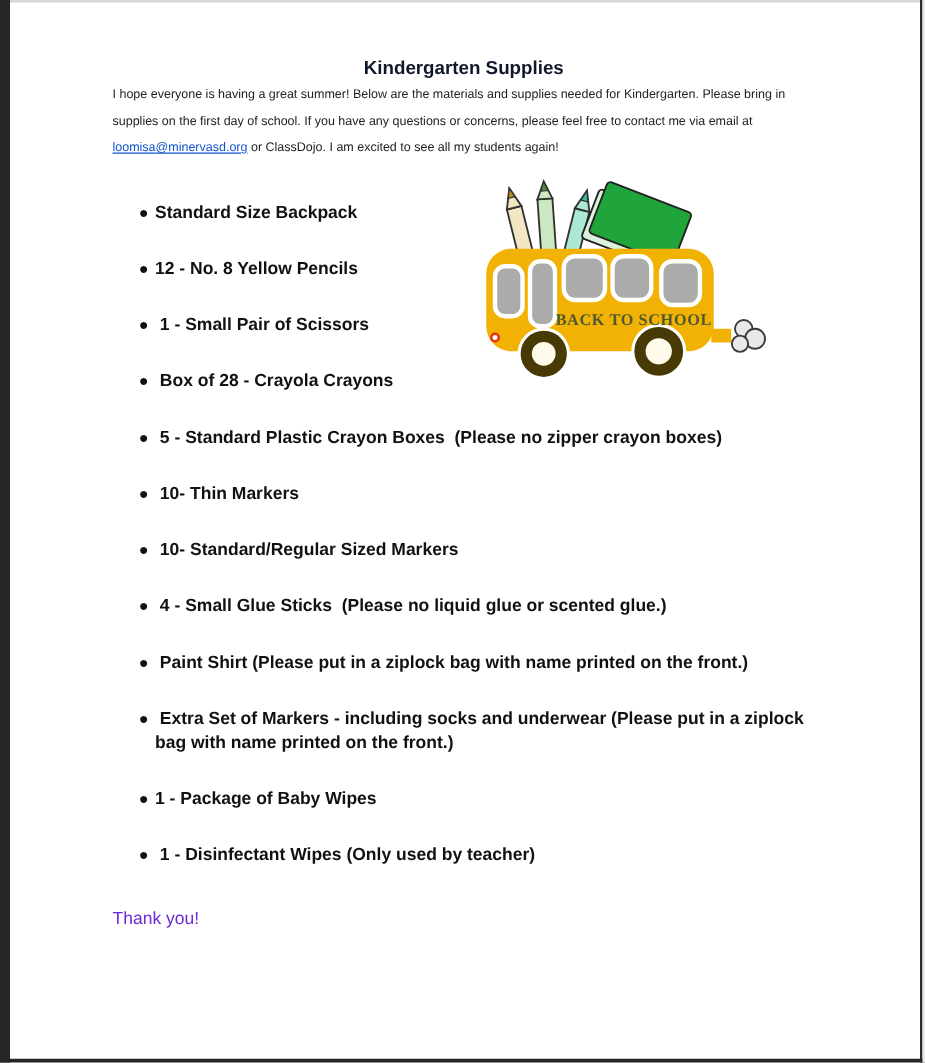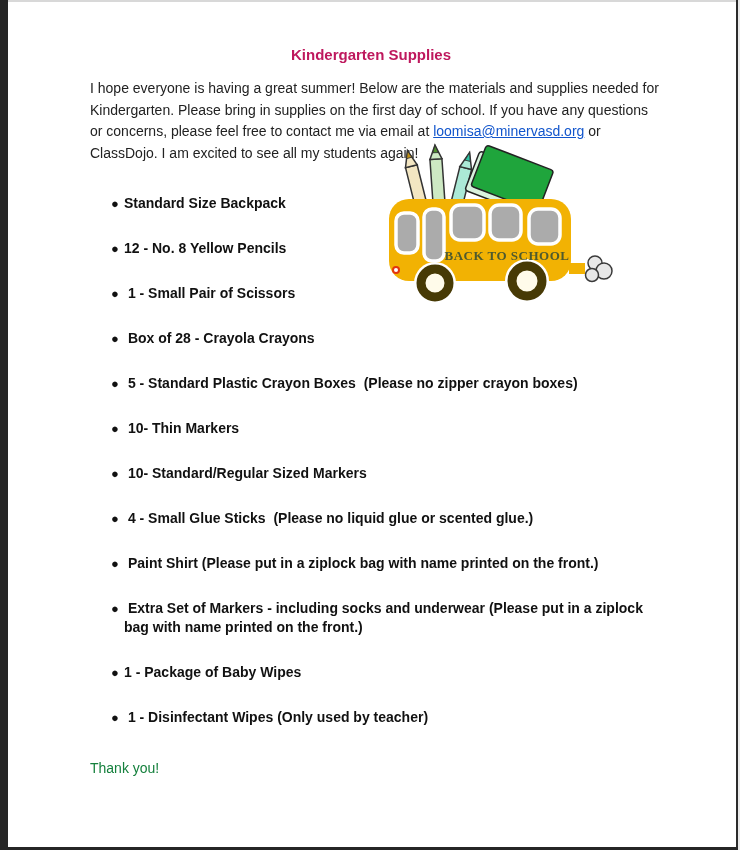--- a/index.html
+++ b/index.html
@@ -20,45 +20,44 @@
 
   .content {
     position: absolute; left: 0; top: 0; width: 740px;
     padding: 45px 88px 0 90px;
   }
   .doc-title {
     text-align: center;
     font-size: 15px;
     font-weight: bold;
     line-height: 20px;
-    color: #be185d;
+    color: #0f172a;
   }
   .intro {
-    margin-top: 13px;
-    font-size: 14px;
+    font-size: 10px;
     line-height: 21.5px;
     width: 572px;
     color: #222;
   }
   .intro a { color: #1155cc; text-decoration: underline; cursor: pointer; }
 
   ul.supplies { list-style: none; margin-top: 30px; }
   ul.supplies li {
     display: flex;
     align-items: flex-start;
     margin-bottom: 26px;
     font-weight: bold;
     font-size: 14px;
     line-height: 19px;
     color: #111;
   }
   .bullet { flex: none; width: 13px; margin-left: 21px; font-size: 13px; line-height: 19px; }
   .item-text { white-space: pre-wrap; width: 545px; }
 
-  .closing { margin-top: 29px; font-size: 14px; line-height: 24px; color: #15803d; }
+  .closing { margin-top: 29px; font-size: 14px; line-height: 24px; color: #6d28d9; }
 
   .bus { position: absolute; left: 383px; top: 143px; width: 230px; height: 170px; z-index: 2; }
   .bus-caption-text { font-family: "Liberation Serif", serif; font-weight: bold; letter-spacing: 0.5px; }
 </style>
 </head>
 <body>
 
 <div class="edge-left"></div>
 <div class="edge-top"></div>
 <div class="edge-right-dark"></div>

